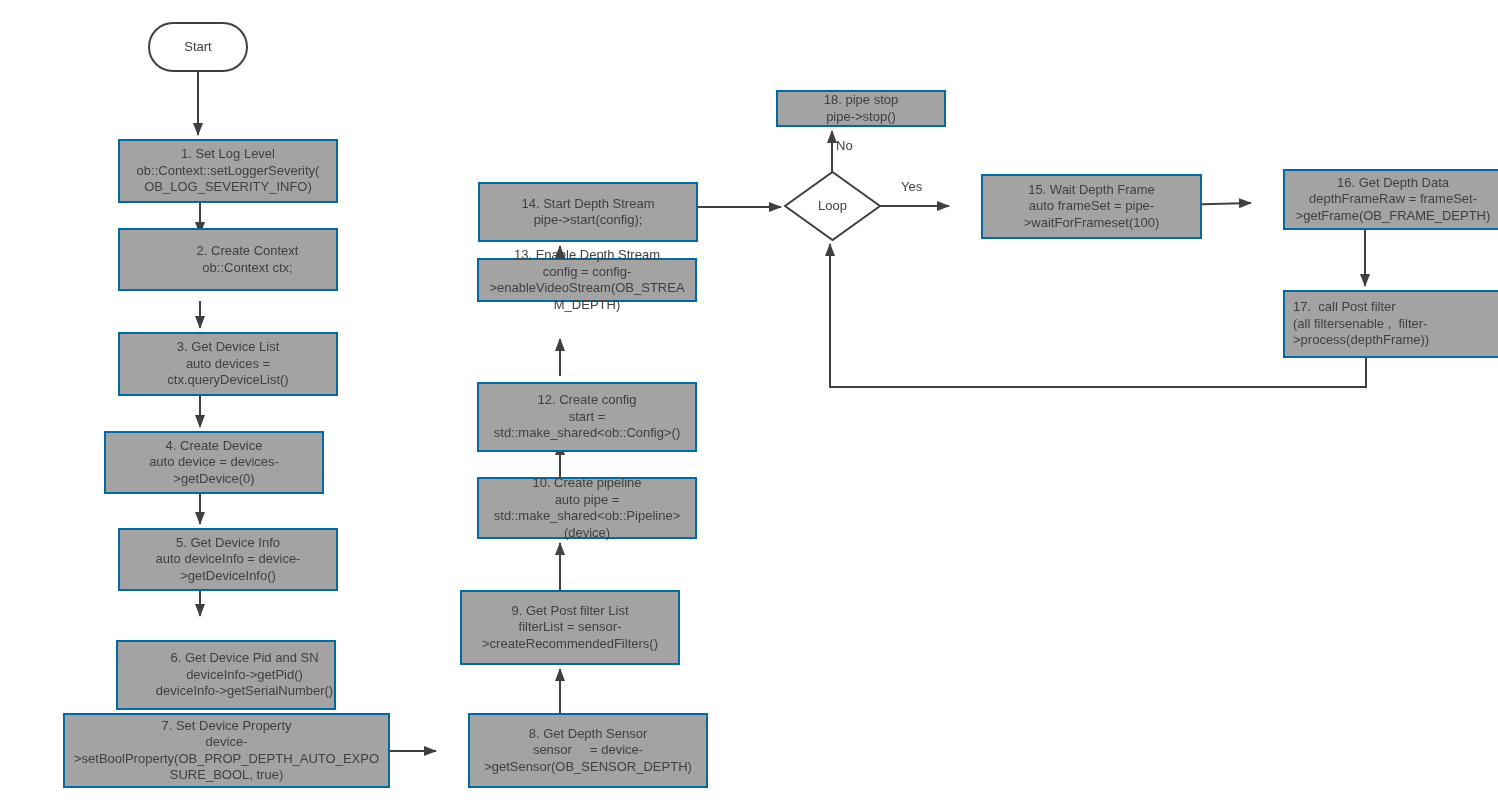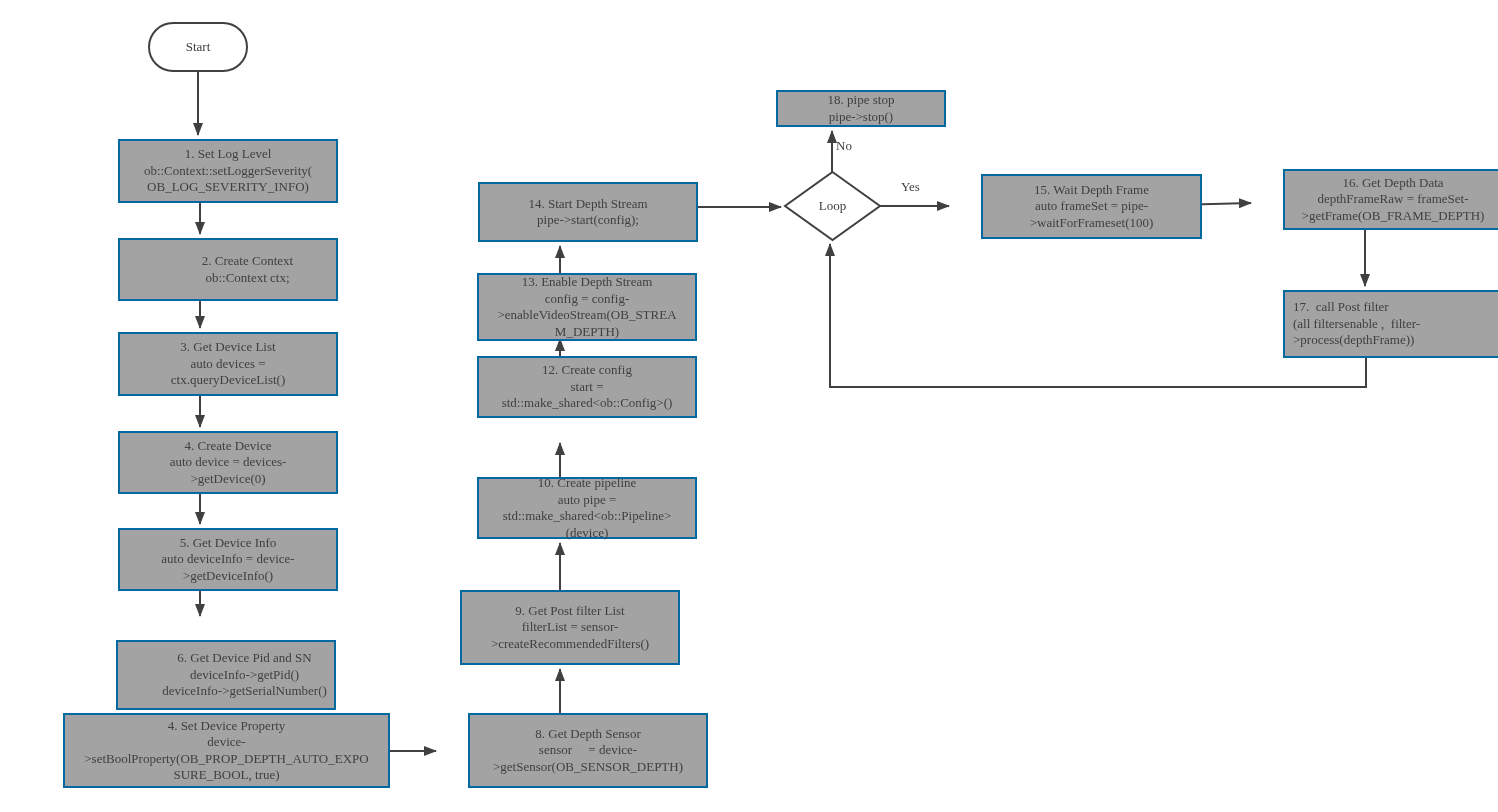--- a/index.html
+++ b/index.html
@@ -1,19 +1,19 @@
 <!DOCTYPE html>
 <html><head>
 <meta charset="utf-8">
 <title>Flowchart</title>
 <style>
   html,body{margin:0;padding:0;background:#ffffff;}
   .canvas{
     position:relative;width:1498px;height:812px;background:#ffffff;
-    font-family:Liberation Serif, serif;color:#404040;
+    font-family:Liberation Sans, sans-serif;color:#404040;
     overflow:hidden;
   }
   .connector-layer{position:absolute;left:0;top:0;}
   .edge{fill:none;stroke:#404040;stroke-width:2;}
   .diamond-shape{fill:#ffffff;stroke:#404040;stroke-width:2;}
   .node{
     position:absolute;box-sizing:border-box;
     display:flex;flex-direction:column;justify-content:center;align-items:center;
     font-size:13px;line-height:16.5px;text-align:center;
   }
@@ -61,72 +61,72 @@
   </svg>
   <div class="nodes-layer">
       <div class="node stadium" style="left: 148px; top: 22px; width: 100px; height: 50px;">
         <div class="ln">Start</div>
       </div>
       <div class="node rect" style="left: 90px; top: 139px; width: 220px; height: 64px;">
         <div class="ln">1. Set Log Level</div>
         <div class="ln">ob::Context::setLoggerSeverity(</div>
         <div class="ln">OB_LOG_SEVERITY_INFO)</div>
       </div>
-      <div class="node rect" style="left: 90px; top: 238px; width: 220px; height: 63px; padding-left: 39px;">
+      <div class="node rect" style="left: 90px; top: 228px; width: 220px; height: 63px; padding-left: 39px;">
         <div class="ln">2. Create Context</div>
         <div class="ln">ob::Context ctx;</div>
       </div>
       <div class="node rect" style="left: 90px; top: 332px; width: 220px; height: 64px;">
         <div class="ln">3. Get Device List</div>
         <div class="ln">auto devices =</div>
         <div class="ln">ctx.queryDeviceList()</div>
       </div>
-      <div class="node rect" style="left: 90px; top: 431px; width: 220px; height: 63px;">
+      <div class="node rect" style="left: 76px; top: 431px; width: 220px; height: 63px;">
         <div class="ln">4. Create Device</div>
         <div class="ln">auto device = devices-</div>
         <div class="ln">&gt;getDevice(0)</div>
       </div>
       <div class="node rect" style="left: 90px; top: 528px; width: 220px; height: 63px;">
         <div class="ln">5. Get Device Info</div>
         <div class="ln">auto deviceInfo = device-</div>
         <div class="ln">&gt;getDeviceInfo()</div>
       </div>
       <div class="node rect" style="left: 88px; top: 640px; width: 220px; height: 70px; padding-left: 37px;">
         <div class="ln">6. Get Device Pid and SN</div>
         <div class="ln">deviceInfo-&gt;getPid()</div>
         <div class="ln">deviceInfo-&gt;getSerialNumber()</div>
       </div>
       <div class="node rect" style="left: 35px; top: 713px; width: 327px; height: 75px;">
-        <div class="ln">4. Set Device Property</div>
+        <div class="ln">7. Set Device Property</div>
         <div class="ln">device-</div>
         <div class="ln">&gt;setBoolProperty(OB_PROP_DEPTH_AUTO_EXPO</div>
         <div class="ln">SURE_BOOL, true)</div>
       </div>
       <div class="node rect" style="left: 440px; top: 713px; width: 240px; height: 75px;">
         <div class="ln">8. Get Depth Sensor</div>
         <div class="ln">sensor     = device-</div>
         <div class="ln">&gt;getSensor(OB_SENSOR_DEPTH)</div>
       </div>
       <div class="node rect" style="left: 432px; top: 590px; width: 220px; height: 75px;">
         <div class="ln">9. Get Post filter List</div>
         <div class="ln">filterList = sensor-</div>
         <div class="ln">&gt;createRecommendedFilters()</div>
       </div>
       <div class="node rect" style="left: 449px; top: 477px; width: 220px; height: 62px;">
         <div class="ln">10. Create pipeline</div>
         <div class="ln">auto pipe =</div>
         <div class="ln">std::make_shared&lt;ob::Pipeline&gt;</div>
         <div class="ln">(device)</div>
       </div>
-      <div class="node rect" style="left: 449px; top: 356px; width: 220px; height: 62px;">
+      <div class="node rect" style="left: 449px; top: 382px; width: 220px; height: 70px;">
         <div class="ln">12. Create config</div>
         <div class="ln">start =</div>
         <div class="ln">std::make_shared&lt;ob::Config&gt;()</div>
       </div>
-      <div class="node rect" style="left: 449px; top: 273px; width: 220px; height: 68px;">
+      <div class="node rect" style="left: 449px; top: 258px; width: 220px; height: 44px;">
         <div class="ln">13. Enable Depth Stream</div>
         <div class="ln">config = config-</div>
         <div class="ln">&gt;enableVideoStream(OB_STREA</div>
         <div class="ln">M_DEPTH)</div>
       </div>
       <div class="node rect" style="left: 450px; top: 182px; width: 220px; height: 60px;">
         <div class="ln">14. Start Depth Stream</div>
         <div class="ln">pipe-&gt;start(config);</div>
       </div>
       <div class="node diamond" style="left: 785px; top: 172px; width: 95px; height: 68px;">

